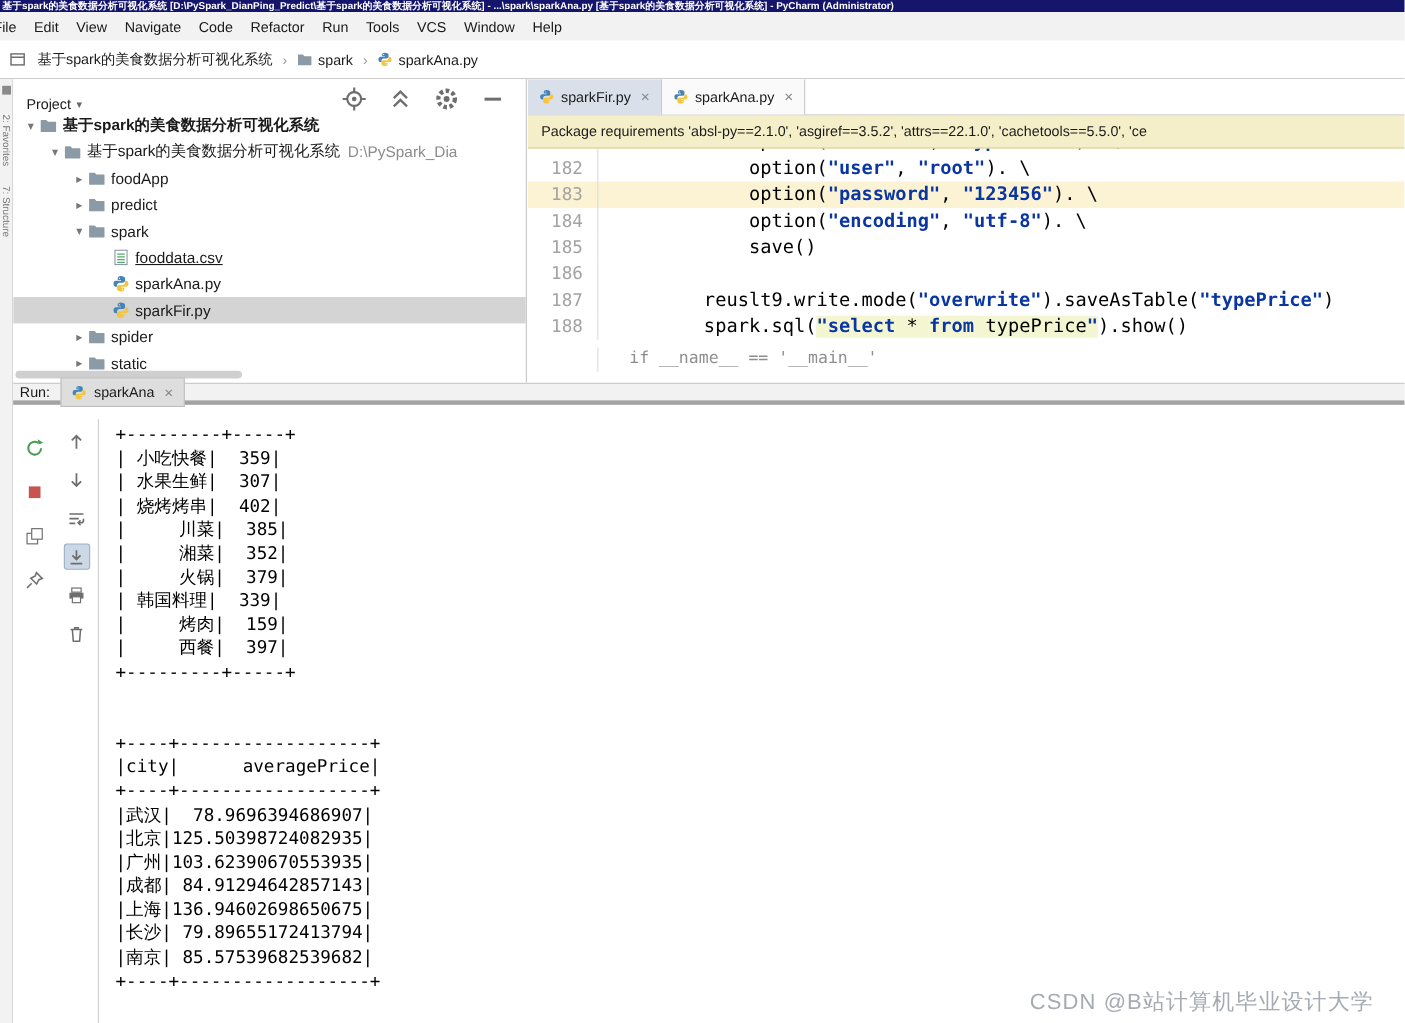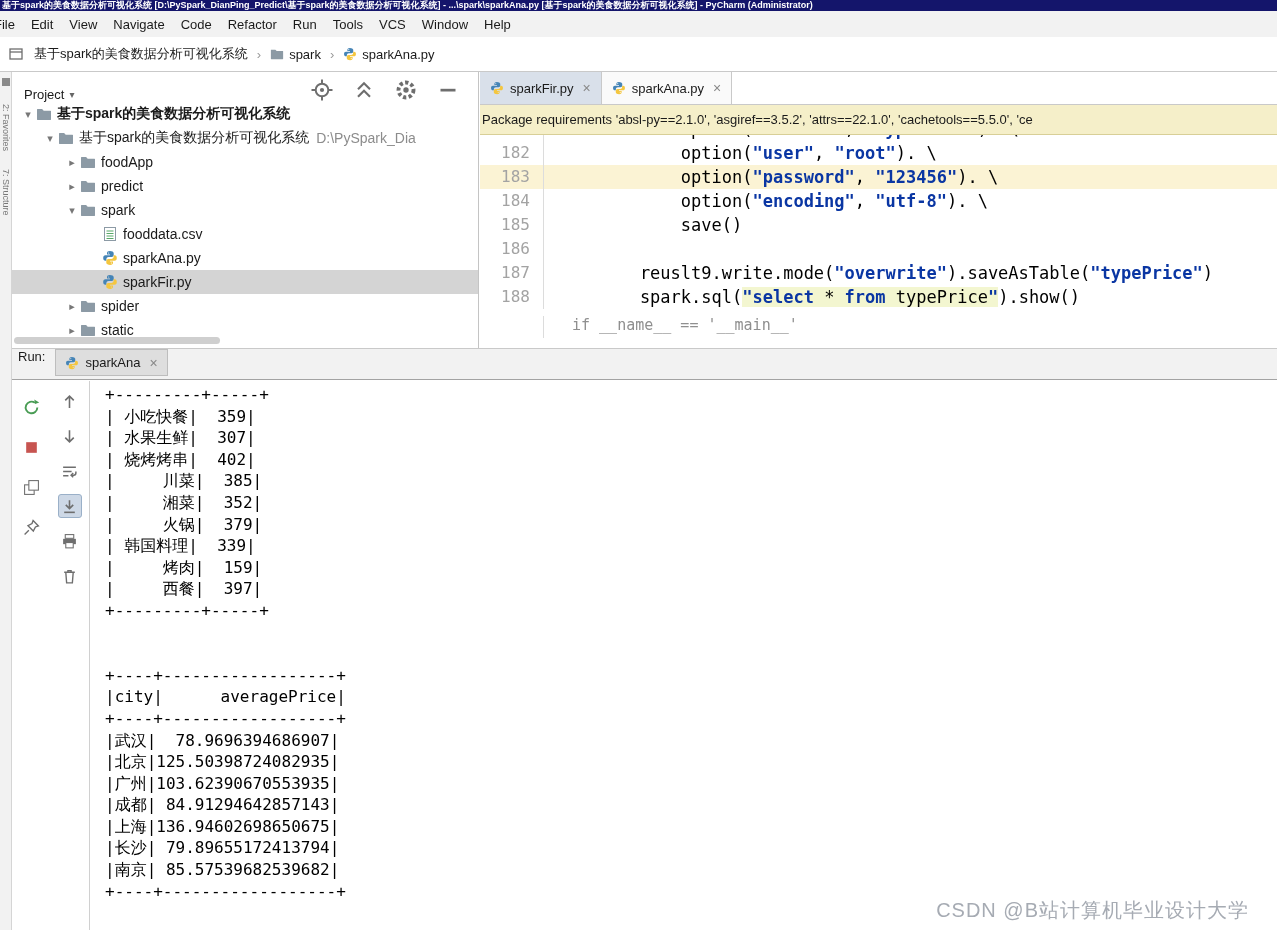--- a/index.html
+++ b/index.html
@@ -56,41 +56,41 @@
   
   .editor { position:absolute; left:480px; top:72px; right:0; height:276px; background:#fff; overflow:hidden; }
   .ed-tabbar { position:absolute; top:0; left:0; right:0; height:33px; background:#fff;
                border-bottom:1px solid #c9c9c9; display:flex; z-index:4; }
   .ed-tab { display:flex; align-items:center; gap:6px; padding:0 10px; font-size:13px;
             border-right:1px solid #c9c9c9; background:#fafafa; }
   .ed-tab.active { background:#d9e0ea; }
   .tab-close { color:#888; font-size:14px; margin-left:3px; }
   .banner { position:absolute; top:33px; left:0; right:0; height:30px; background:#f5efc9;
             border-bottom:1px solid #d8cf97; z-index:3; display:flex; align-items:center;
-            padding-left:2px; font-size:13px; white-space:nowrap; overflow:hidden; }
+            padding-left:12px; font-size:13px; white-space:nowrap; overflow:hidden; }
   .code-wrap { position:absolute; top:45px; left:0; right:0; bottom:0; z-index:1; }
   .code-row { display:flex; height:24px; line-height:24px;
               font-family:"DejaVu Sans Mono", monospace; font-size:17px; }
   .code-row.hl { background:#fbf3d4; }
   .gut { width:64px; flex:0 0 auto; text-align:right; padding-right:26px; color:#a3a3a3;
          border-right:1px solid #dcdcdc; font-size:16px;padding-left:21px; }
   .code-text { white-space:pre; padding-left:14px; }
   .seg-p { color:#000; }
   .seg-s { color:#0a36a3; font-weight:bold; }
   .seg-pi { color:#000; background:#f3f6d0; }
   .seg-bi { color:#0a36a3; font-weight:bold; background:#f3f6d0; }
   .code-hint-row { display:flex; margin-top:7px; font-family:"DejaVu Sans Mono", monospace; font-size:15px; }
   .code-hint-row .gut { border-right:1px solid #dcdcdc; height:22px; }
   .code-hint { color:#8f8f8f; padding-left:28px; white-space:pre; }
 
   
   .run-panel { position:absolute; left:12px; top:348px; right:0; bottom:0; background:#fff; }
-  .run-header { position:absolute; top:0; left:0; right:0; height:32px; background:#f2f2f2;
-                border-top:1px solid #c9c9c9; border-bottom:1px solid #a3a3a3;
-                display:flex; padding-left:6px; font-size:13px; }
+  .run-header { position:absolute; top:0; left:0; right:0; height:20px; background:#f2f2f2;
+                border-top:1px solid #c9c9c9; border-bottom:4px solid #a3a3a3;
+                display:flex; align-items:center; padding-left:6px; font-size:13px; }
   .run-label { margin-right:10px; }
   .run-tab { display:inline-flex; align-items:center; gap:6px; background:#dedede;
              border:1px solid #bdbdbd; height:27px; padding:0 9px; }
   .run-body { position:absolute; top:33px; left:0; right:0; bottom:0; }
   .tbA { position:absolute; left:0; top:0; bottom:0; width:38px; display:flex; flex-direction:column;
          align-items:center; padding-top:14px; gap:16px; }
   .tbB { position:absolute; left:38px; top:0; bottom:0; width:40px; display:flex; flex-direction:column;
          align-items:center; padding-top:8px; gap:11px; border-right:1px solid #d0d0d0; }
   .tool { width:24px; height:24px; display:flex; align-items:center; justify-content:center; border-radius:3px; }
   .tool.selected { background:#cdd8e6; border:1px solid #9ab0c8; }
@@ -233,21 +233,21 @@
       </div>
       <div class="tree-row" style="padding-left: 52px;">
         <span class="chev">▾</span>
         <span class="ico tree-ico">
           <svg viewBox="0 0 16 16">
             <path fill="#8c9aa5" d="M1.5 3h4.6l1.6 1.7h6.8c.3 0 .5.2.5.5v8.3c0 .3-.2.5-.5.5h-13c-.3 0-.5-.2-.5-.5V3.5c0-.3.2-.5.5-.5z"></path>
           </svg>
         </span>
         <span class="tree-label">spark</span>
       </div>
-      <div class="tree-row" style="padding-left: 74px;">
+      <div class="tree-row" style="padding-left: 74px; text-decoration: underline;">
         <span class="chev"></span>
         <span class="ico tree-ico">
           <svg viewBox="0 0 16 16">
             <rect x="2.5" y="1.5" width="11" height="13" fill="#fff" stroke="#8c9aa5"></rect>
             <path stroke="#59a869" stroke-width="1.2" fill="none" d="M4.5 5h7M4.5 7.5h7M4.5 10h7M4.5 12.5h7"></path>
           </svg>
         </span>
         <span class="tree-label">fooddata.csv</span>
       </div>
       <div class="tree-row" style="padding-left: 74px;">

